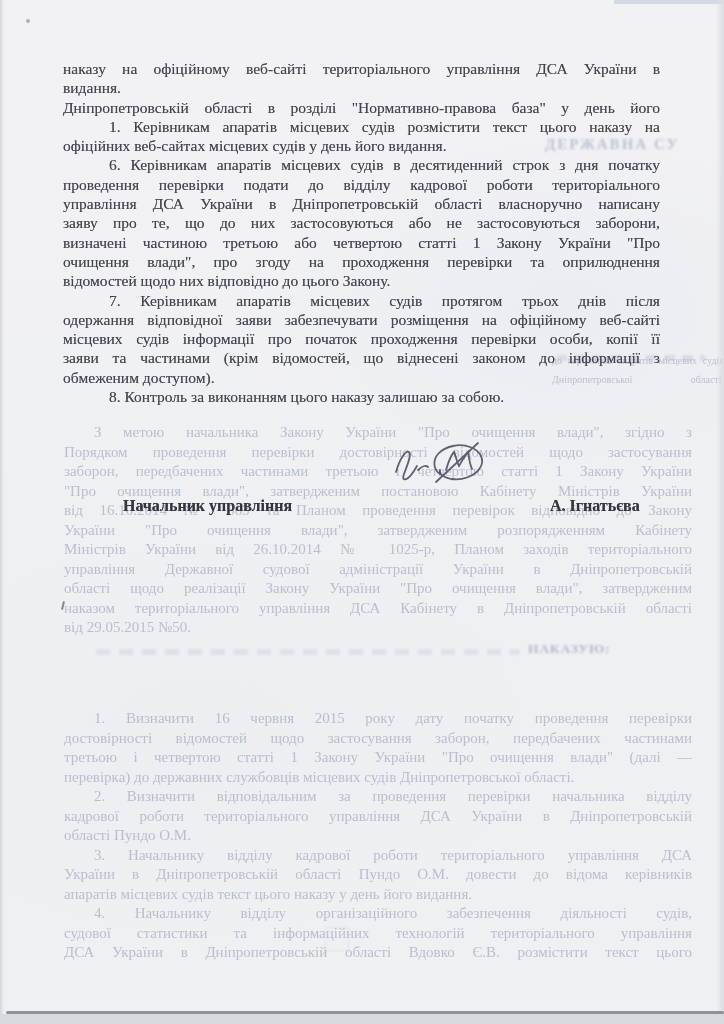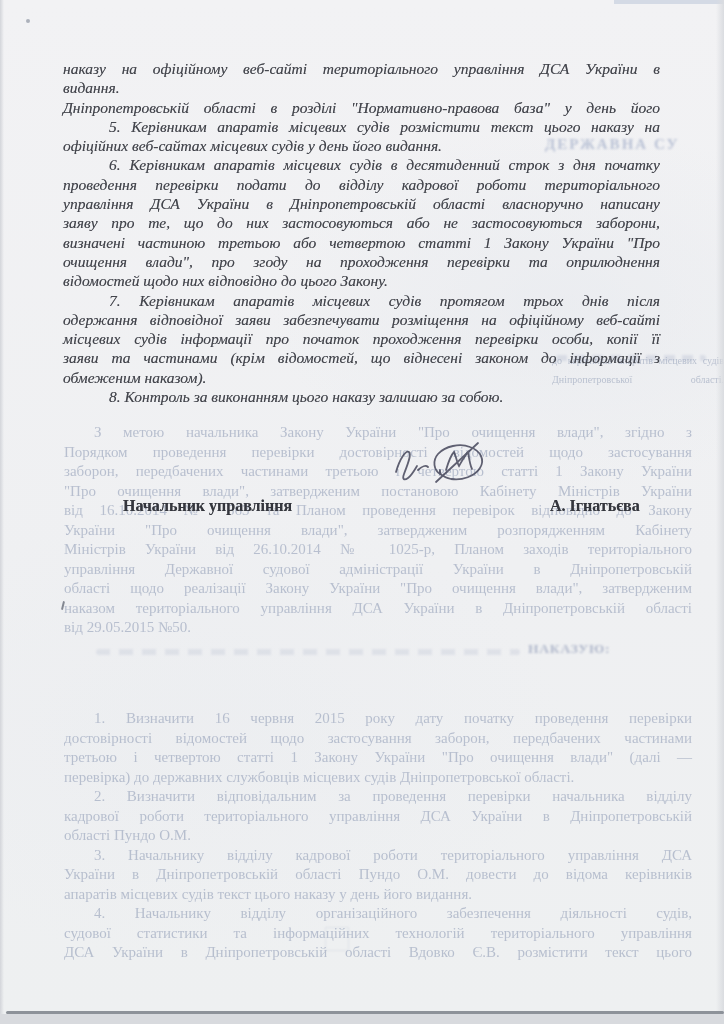--- a/index.html
+++ b/index.html
@@ -10,21 +10,21 @@
       radial-gradient(420px 260px at 78% 30%, rgba(230,233,238,.55), transparent 70%),
       radial-gradient(520px 320px at 28% 72%, rgba(234,236,240,.5), transparent 70%),
       linear-gradient(180deg,#f2f2f4,#eff0f2 55%,#eef0f1);
   }
   
   .main-text{
     position:absolute;left:63px;top:59px;width:597px;
     font-size:15.5px;line-height:19.3px;color:#43454c;
     text-shadow:0 0 .6px rgba(62,64,72,.55);
   }
-  .main-text .line{text-align:justify;text-align-last:justify;font-style:italic;}
+  .main-text .line{text-align:justify;text-align-last:justify;}
   .main-text .line.end{text-align-last:left;}
   .main-text .line.ind{padding-left:46px;}
   
   .sig-title{position:absolute;left:123px;top:497px;font-size:16px;font-weight:bold;color:#34363d;text-shadow:0 0 .6px rgba(50,52,60,.6);}
   .sig-name{position:absolute;left:550px;top:497px;font-size:16px;font-weight:bold;color:#34363d;text-shadow:0 0 .6px rgba(50,52,60,.6);}
   .sig-svg{position:absolute;left:388px;top:436px;opacity:.92;}
   
   .bleed{color:rgba(147,158,183,.60);filter:blur(.45px);}
   .bleed .line{text-align:justify;text-align-last:justify;}
   .bleed .line.end{text-align-last:left;}
@@ -84,21 +84,21 @@
   <div class="bleed-preamble bleed">
       <div class="line ind">З метою начальника Закону України "Про очищення влади", згідно з</div>
       <div class="line">Порядком проведення перевірки достовірності відомостей щодо застосування</div>
       <div class="line">заборон, передбачених частинами третьою і четвертою статті 1 Закону України</div>
       <div class="line">"Про очищення влади", затвердженим постановою Кабінету Міністрів України</div>
       <div class="line">від 16.10.2014 № 563 та Планом проведення перевірок відповідно до Закону</div>
       <div class="line">України "Про очищення влади", затвердженим розпорядженням Кабінету</div>
       <div class="line">Міністрів України від 26.10.2014 № 1025-р, Планом заходів територіального</div>
       <div class="line">управління Державної судової адміністрації України в Дніпропетровській</div>
       <div class="line">області щодо реалізації Закону України "Про очищення влади", затвердженим</div>
-      <div class="line">наказом територіального управління ДСА України в Дніпропетровській області</div>
+      <div class="line">наказом територіального управління ДСА Кабінету в Дніпропетровській області</div>
       <div class="line end">від 29.05.2015 №50.</div>
     </div>
 
   <div class="smudge-title"></div>
   <div class="bleed-nakazuyu">НАКАЗУЮ:</div>
 
   <div class="bleed-items bleed">
       <div class="line ind">1. Визначити 16 червня 2015 року дату початку проведення перевірки</div>
       <div class="line">достовірності відомостей щодо застосування заборон, передбачених частинами</div>
       <div class="line">третьою і четвертою статті 1 Закону України "Про очищення влади" (далі —</div>
@@ -113,34 +113,34 @@
       <div class="line">судової статистики та інформаційних технологій територіального управління</div>
       <div class="line">ДСА України в Дніпропетровській області Вдовко Є.В. розмістити текст цього</div>
     </div>
 
   <div class="smudge-small"></div>
 
   <div class="main-text">
       <div class="line">наказу на офіційному веб-сайті територіального управління ДСА України в</div>
       <div class="line end">видання.</div>
       <div class="line">Дніпропетровській області в розділі "Нормативно-правова база" у день його</div>
-      <div class="line ind">5. Керівникам апаратів місцевих судів розмістити текст цього наказу на</div>
+      <div class="line ind">1. Керівникам апаратів місцевих судів розмістити текст цього наказу на</div>
       <div class="line end">офіційних веб-сайтах місцевих судів у день його видання.</div>
       <div class="line ind">6. Керівникам апаратів місцевих судів в десятиденний строк з дня початку</div>
       <div class="line">проведення перевірки подати до відділу кадрової роботи територіального</div>
       <div class="line">управління ДСА України в Дніпропетровській області власноручно написану</div>
       <div class="line">заяву про те, що до них застосовуються або не застосовуються заборони,</div>
       <div class="line">визначені частиною третьою або четвертою статті 1 Закону України "Про</div>
       <div class="line">очищення влади", про згоду на проходження перевірки та оприлюднення</div>
       <div class="line end">відомостей щодо них відповідно до цього Закону.</div>
       <div class="line ind">7. Керівникам апаратів місцевих судів протягом трьох днів після</div>
       <div class="line">одержання відповідної заяви забезпечувати розміщення на офіційному веб-сайті</div>
       <div class="line">місцевих судів інформації про початок проходження перевірки особи, копії її</div>
       <div class="line">заяви та частинами (крім відомостей, що віднесені законом до інформації з</div>
-      <div class="line end">обмеженим наказом).</div>
+      <div class="line end">обмеженим доступом).</div>
       <div class="line ind end">8. Контроль за виконанням цього наказу залишаю за собою.</div>
     </div>
 
   <div class="sig-title">Начальник управління</div>
 
   <svg class="sig-svg" width="110" height="62" viewBox="0 0 110 62">
     <g fill="none" stroke="#3e3f54" stroke-width="1.8" stroke-linecap="round" opacity="0.88">
       <path d="M8 36 C12 22 18 14 21 16 C24 18 19 30 16 38 C14 43 16 45 20 42 C24 39 27 33 29 30"></path>
       <path d="M30 34 C34 30 38 29 40 31"></path>
       <path d="M52 38 C46 34 44 25 50 18 C57 10 72 7 82 11 C93 15 97 24 92 32 C87 40 74 45 63 43 C55 41 51 38 52 34"></path>

